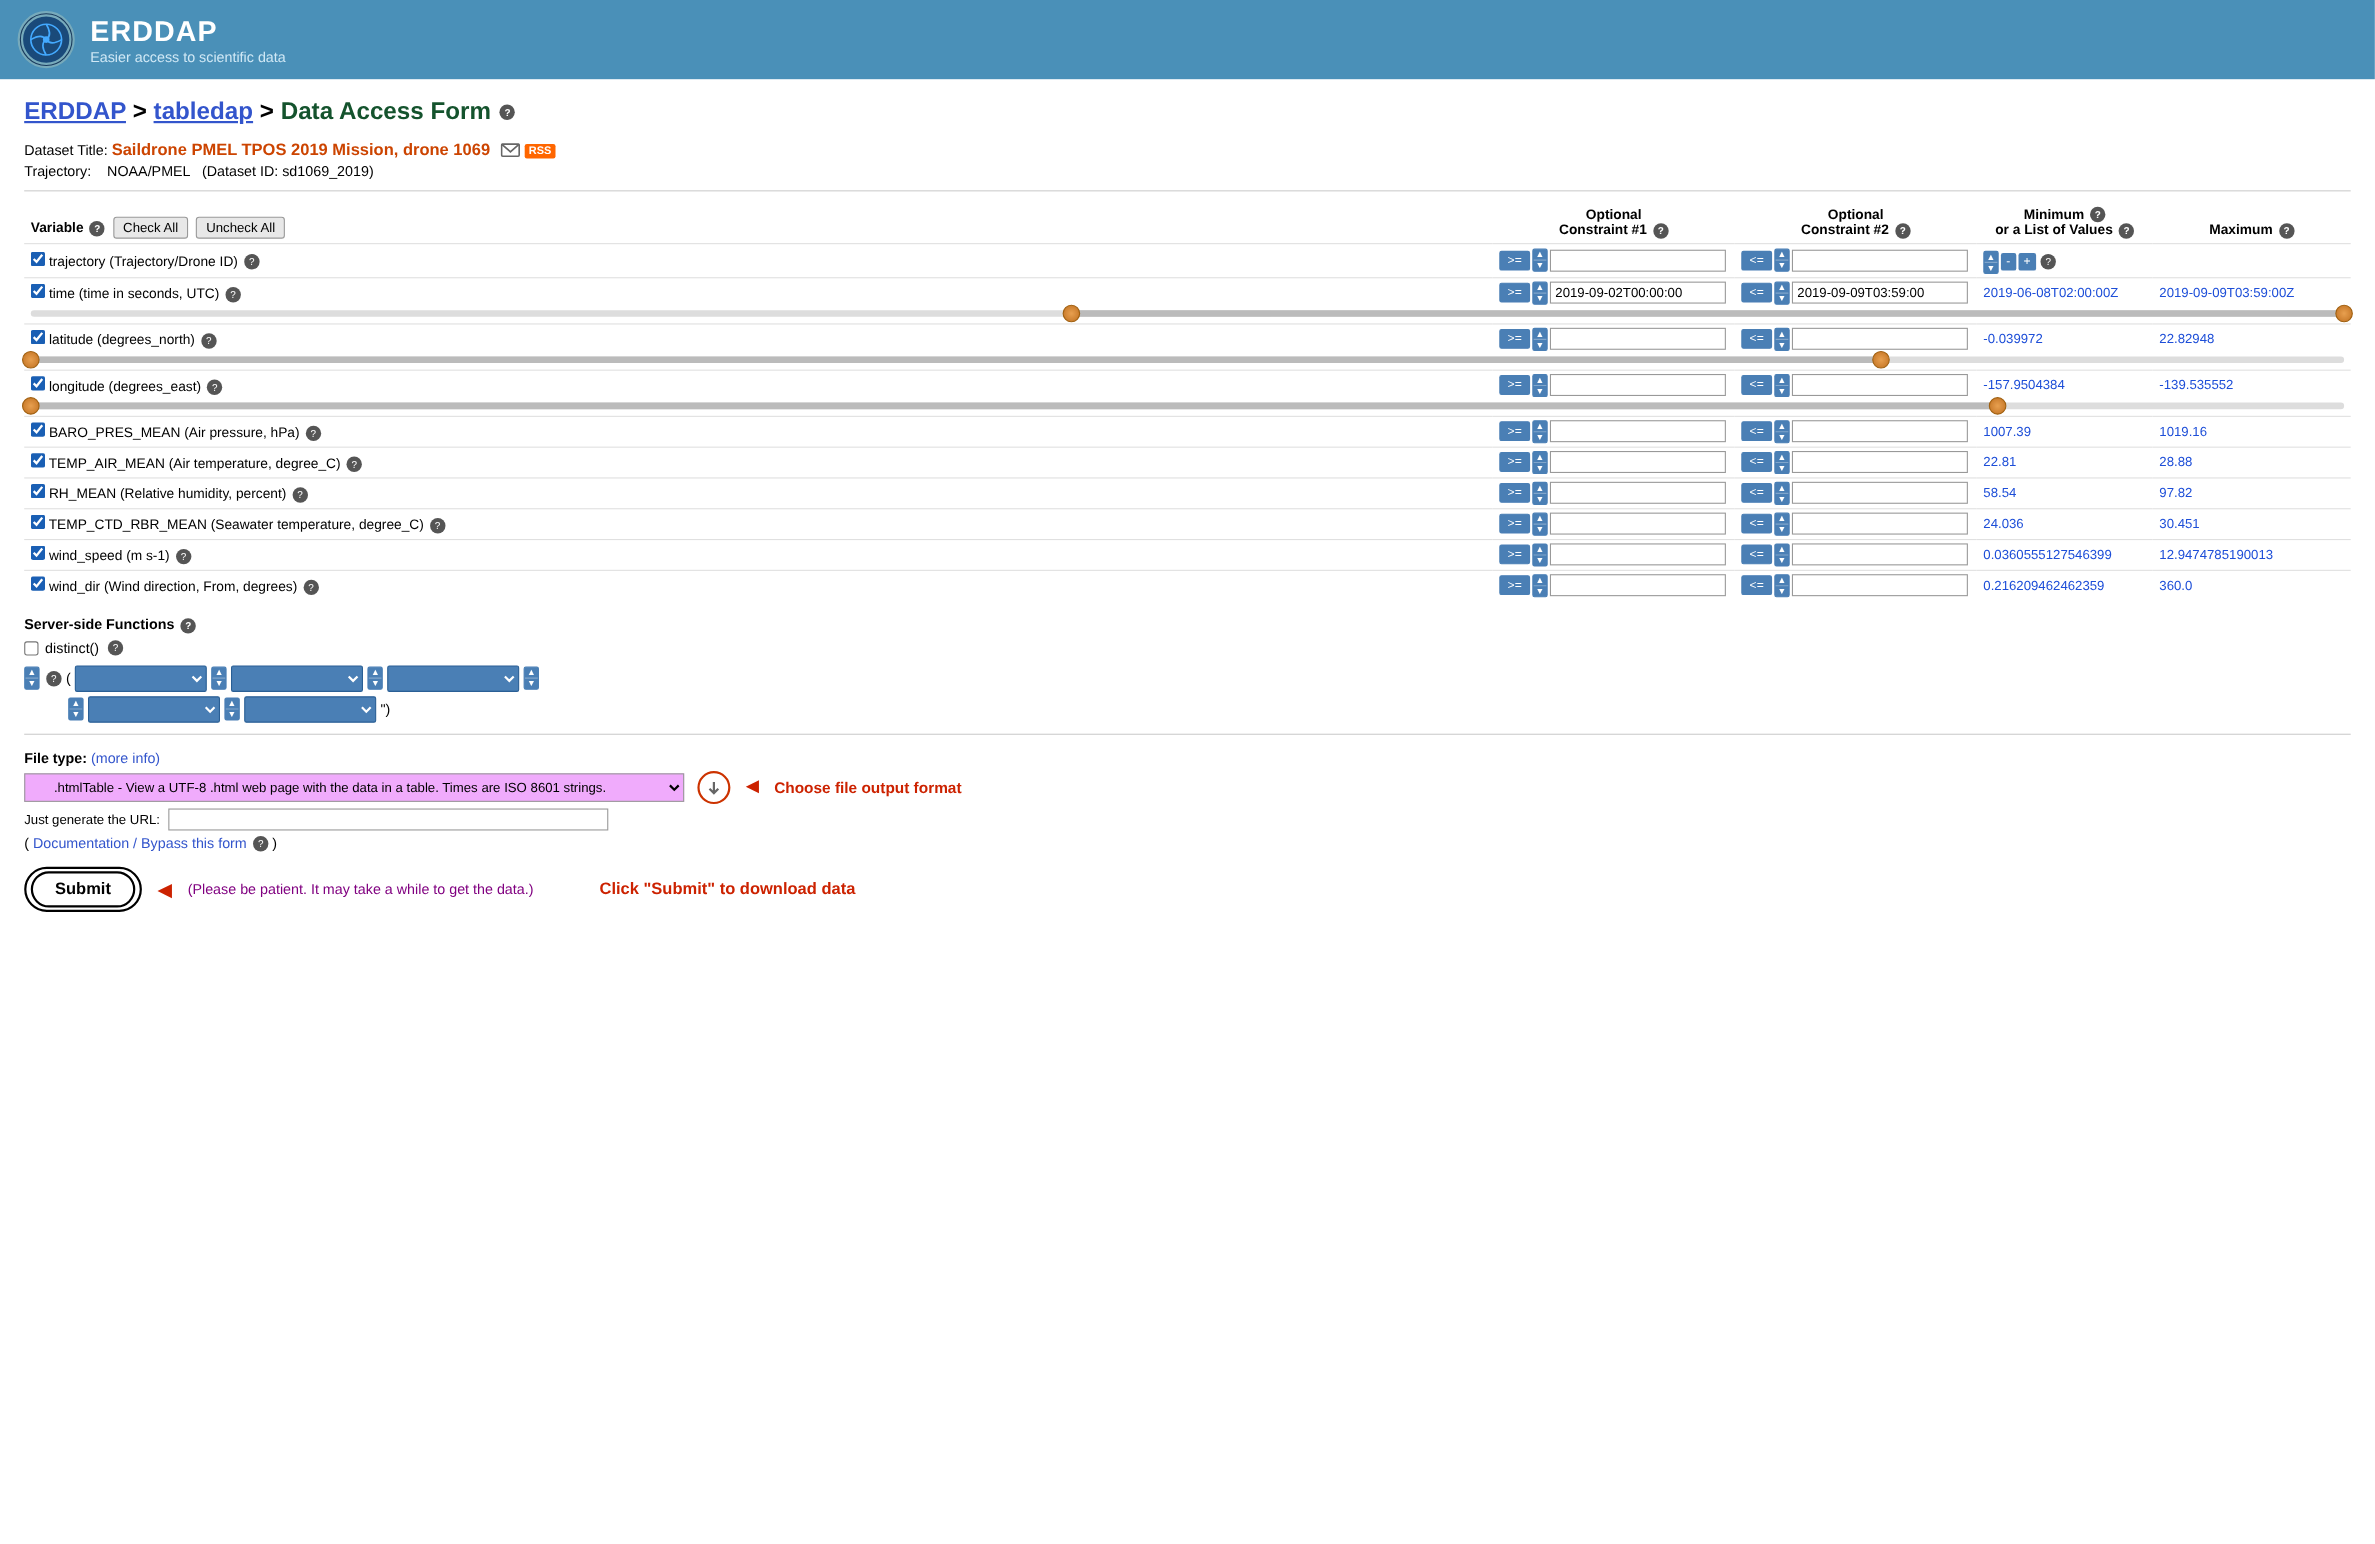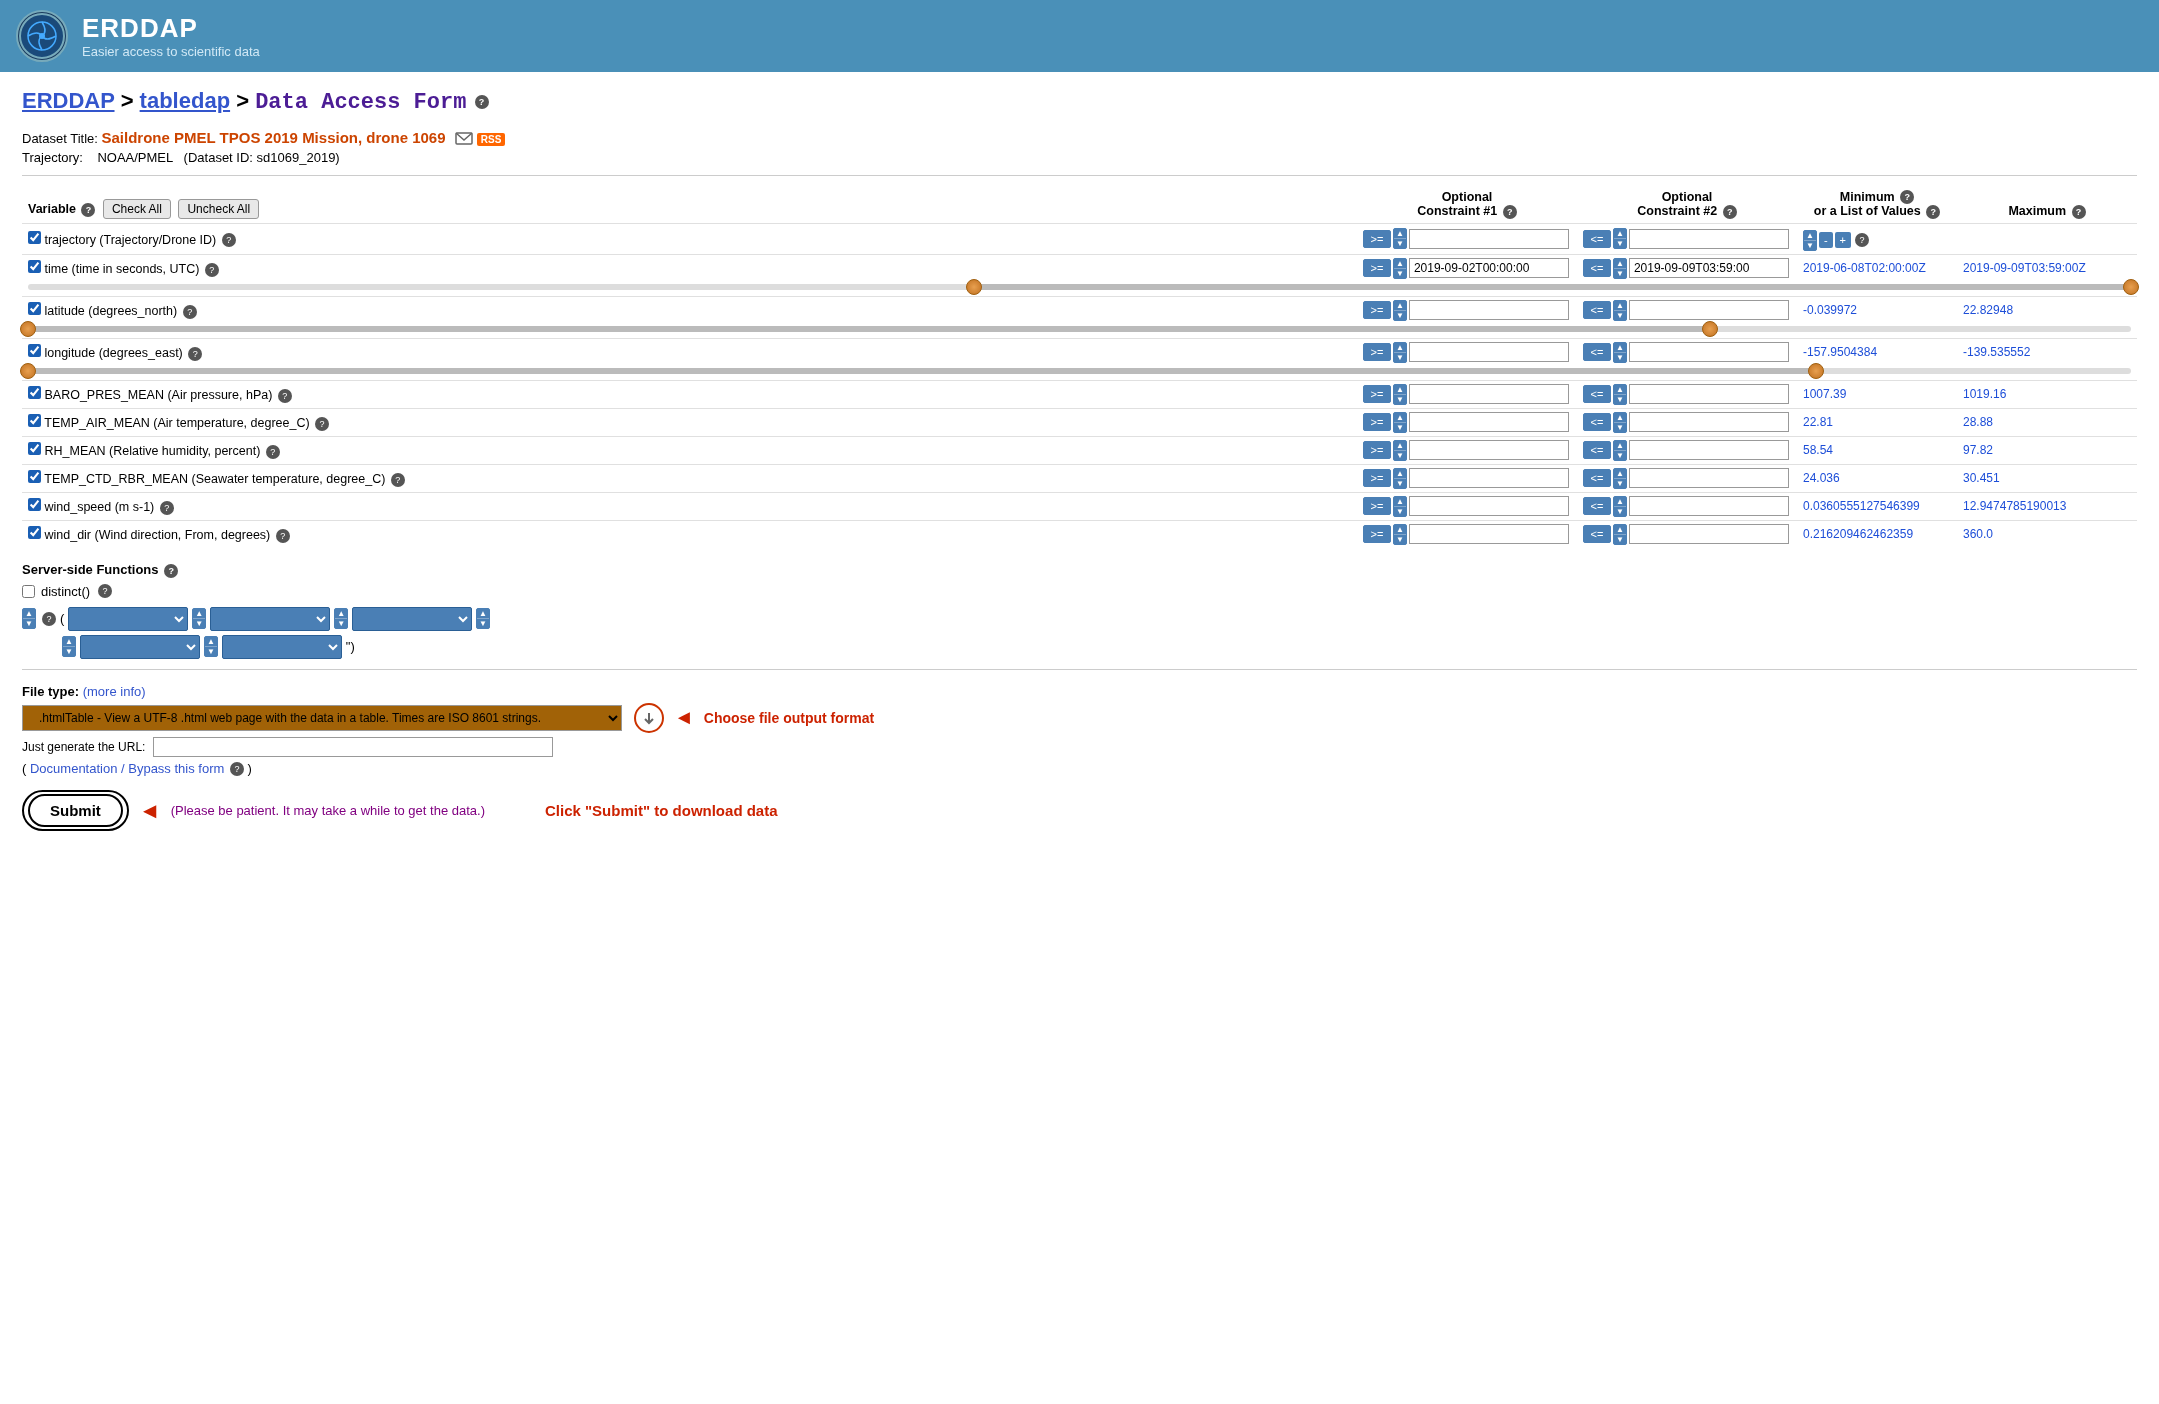--- a/index.html
+++ b/index.html
@@ -24,21 +24,21 @@
     .header-text h1 { color: #fff; font-size: 26px; font-weight: bold; letter-spacing: 1px; }
     .header-text p { color: #d0e8f5; font-size: 13px; }
 
     
     .main { padding: 16px 22px; }
 
     
     .page-title { font-size: 22px; font-weight: bold; margin-bottom: 14px; }
     .page-title .erddap-link { color: #3355cc; }
     .page-title .tabledap-link { color: #3355cc; }
-    .page-title .form-text { color: #4c1d95; font-family: Liberation Mono, monospace; }
+    .page-title .form-text { color: #14532d; }
 
     
     .dataset-info { margin-bottom: 10px; font-size: 13px; }
     .dataset-title { color: #cc4400; font-weight: bold; font-size: 15px; }
     .info-row { margin: 2px 0; }
     .info-row a, .info-link { color: #3355cc; text-decoration: none; cursor: pointer; }
     .rss-badge { background: #f60; color: #fff; font-size: 10px; padding: 1px 4px; border-radius: 2px; font-weight: bold; vertical-align: middle; }
 
     
     hr { border: none; border-top: 1px solid #ccc; margin: 10px 0; }
@@ -107,21 +107,21 @@
       padding: 3px 6px; font-size: 12px; border-radius: 2px; cursor: pointer;
       min-width: 120px;
     }
     .paren { font-size: 13px; }
 
     
     .filetype-section { margin-top: 14px; }
     .filetype-title { font-weight: bold; margin-bottom: 4px; }
     .filetype-selector-row { display: flex; align-items: center; gap: 12px; margin: 4px 0; }
     .filetype-select-box {
-      border: 1px solid #999; background: #a16207; padding: 4px 12px;
+      border: 1px solid #999; background: #f0abfc; padding: 4px 22px;
       font-size: 12px; flex: 1; max-width: 600px;
     }
     .choose-format-text { color: #cc2200; font-weight: bold; font-size: 14px; }
 
     .url-row { display: flex; align-items: center; gap: 8px; margin: 4px 0; font-size: 12px; }
     .url-input { border: 1px solid #999; padding: 2px 6px; font-size: 12px; width: 400px; }
 
     .doc-link { color: #3355cc; text-decoration: none; }
 
     

